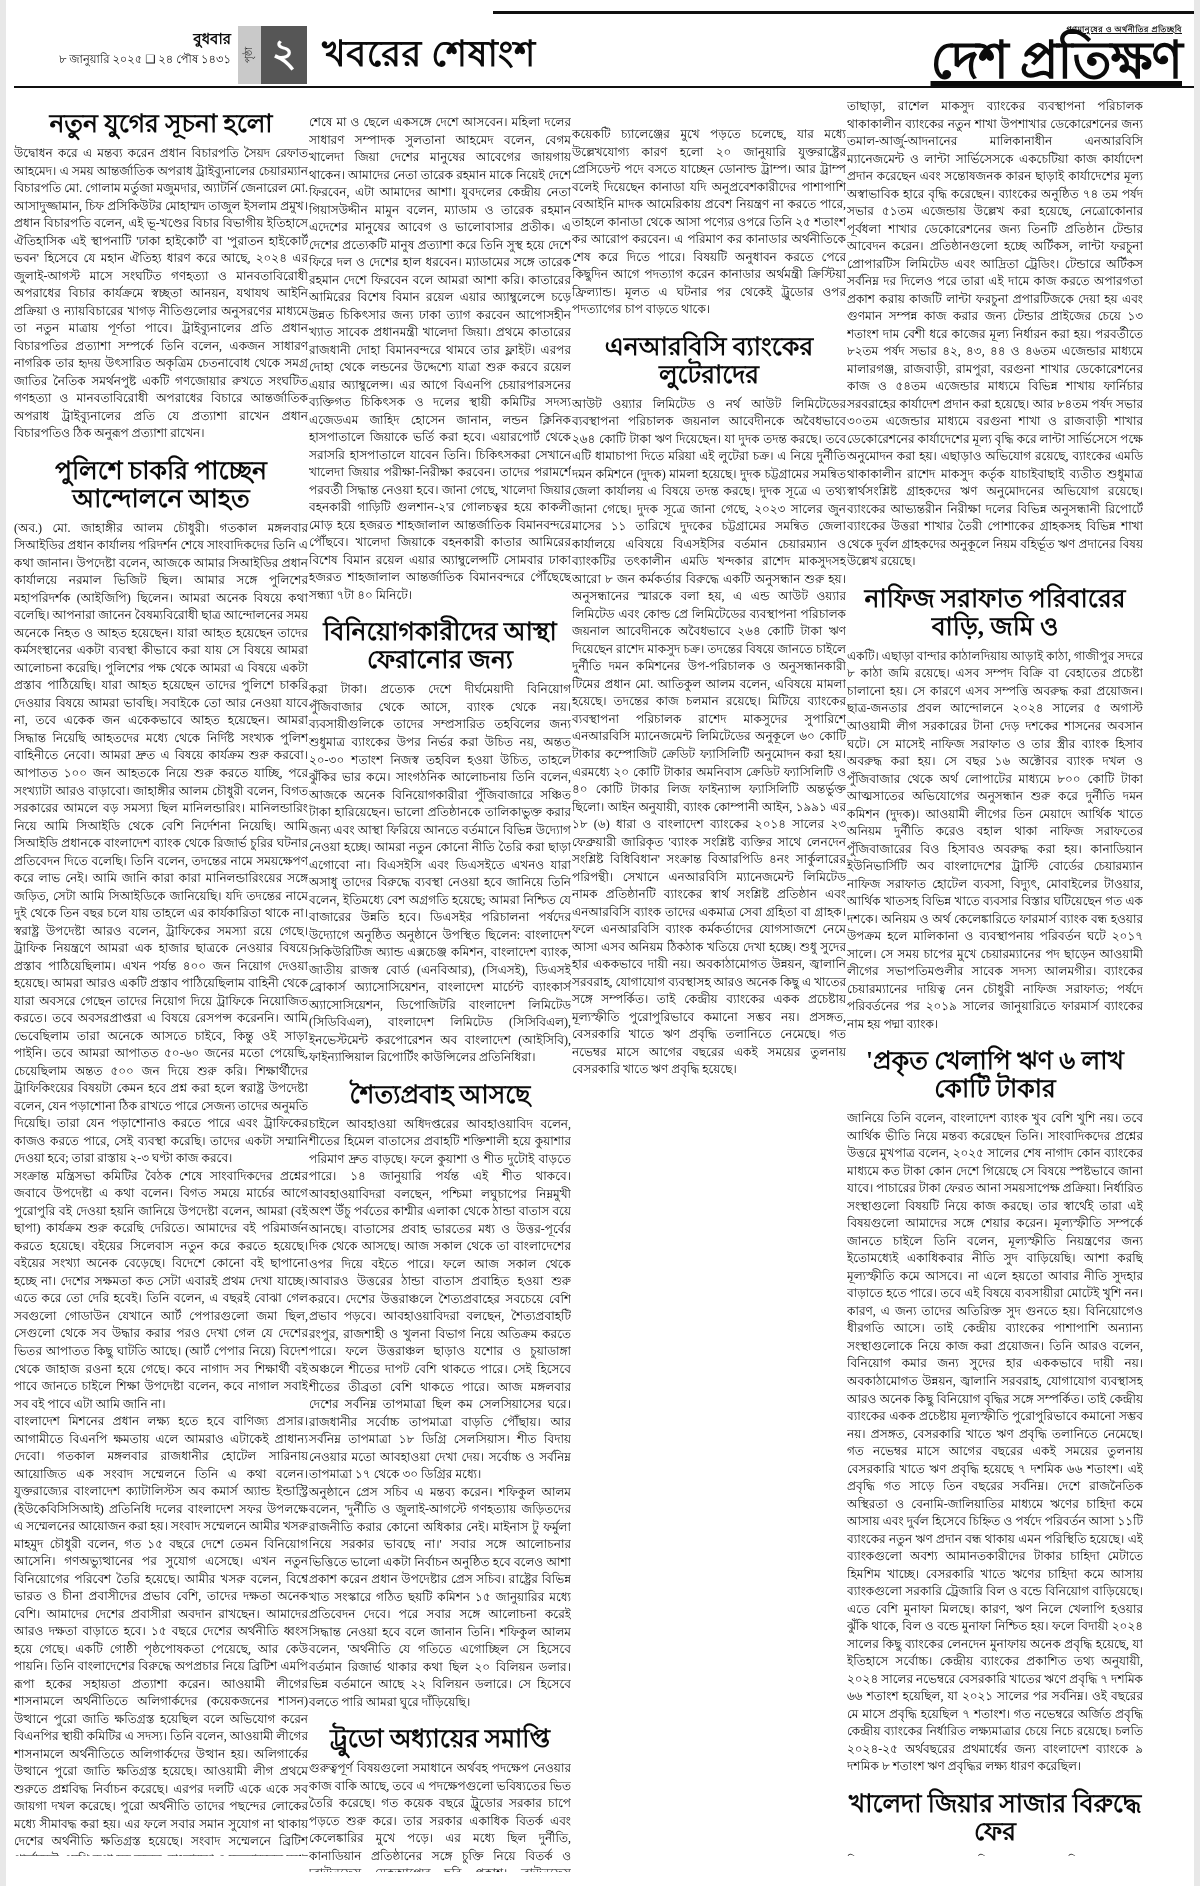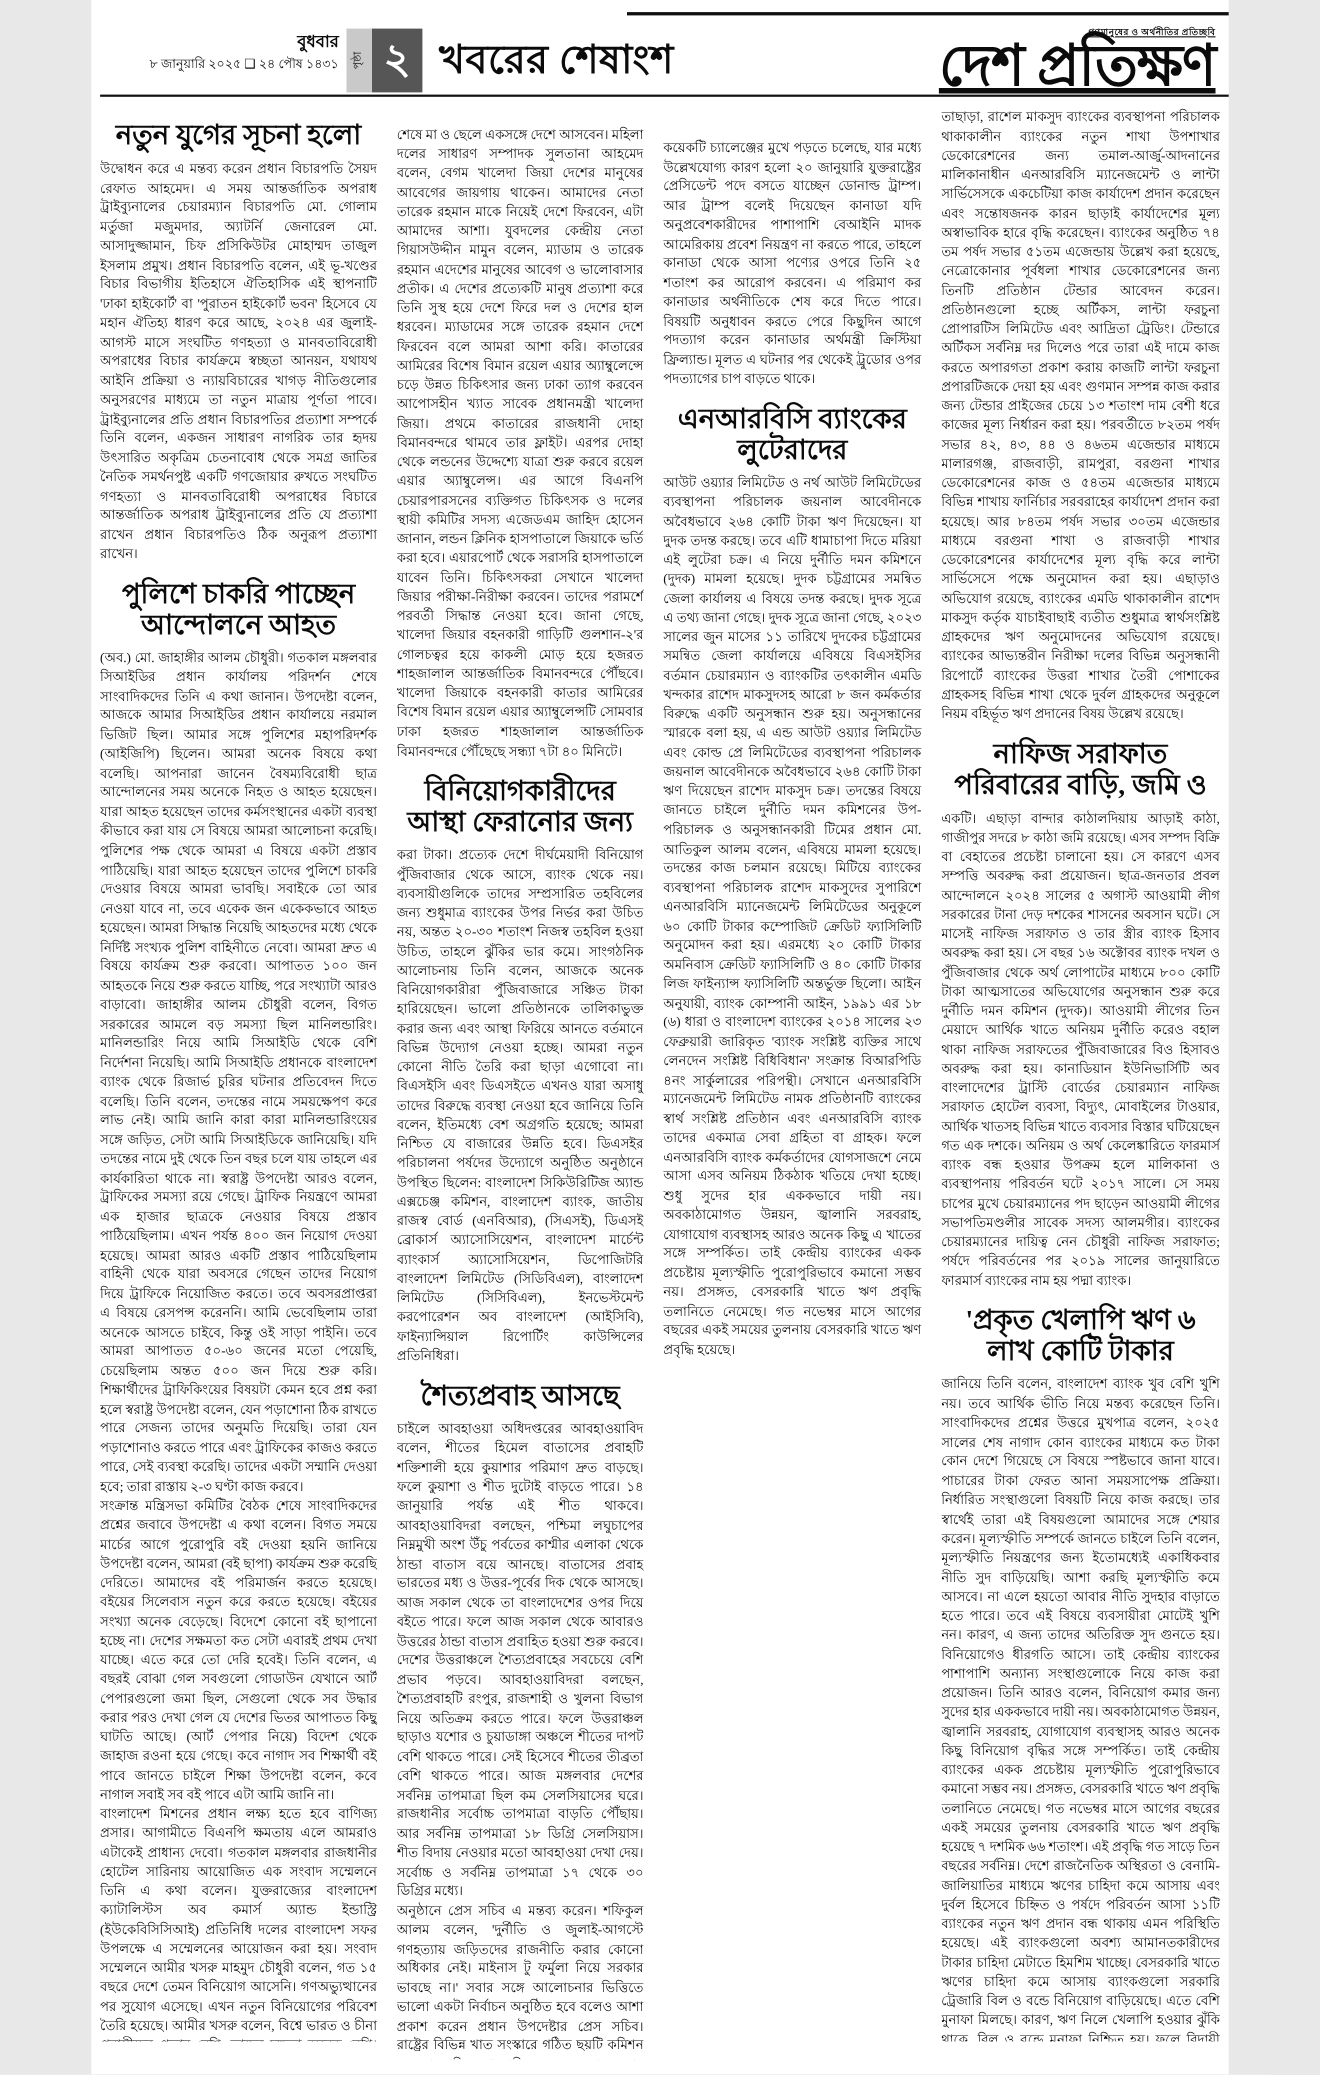--- a/index.html
+++ b/index.html
@@ -1,17 +1,17 @@
 <!DOCTYPE html>
 <html><head>
 <meta charset="utf-8">
 <style>
   html,body{margin:0;padding:0;background:#e8e8e8;}
   .page{
-    position:relative;width:1034px;height:1886px;background:#ffffff;
+    position:relative;width:1188px;height:1886px;background:#ffffff;
     font-family:"Liberation Serif","DejaVu Serif",serif;color:#0b0b0b;
     margin:0 auto;overflow:hidden;
   }
   
   .header{position:relative;height:90px;}
   .top-rule{position:absolute;left:487px;top:11px;width:705px;height:3px;background:#101010;}
   .header-rule{position:absolute;left:8px;top:86px;width:1184px;height:2px;background:#101010;}
   .date-block{position:absolute;left:20px;top:30px;width:205px;text-align:right;line-height:1.25;}
   .date-block .weekday{font-weight:bold;font-size:15px;}
   .date-block .dateline{font-size:11.5px;margin-top:3px;}
@@ -19,21 +19,21 @@
   .page-word{writing-mode:vertical-rl;transform:rotate(180deg);background:#c9c9c9;color:#222;
     font-size:10px;padding:2px 3px;display:flex;align-items:center;justify-content:center;}
   .page-num{background:#565656;color:#ffffff;width:46px;display:flex;align-items:center;
     justify-content:center;font-size:38px;font-weight:bold;}
   .section-title{position:absolute;left:316px;top:26px;font-size:36px;font-weight:bold;
     letter-spacing:.5px;white-space:nowrap;}
   .masthead{position:absolute;right:12px;top:26px;text-align:right;line-height:1;text-decoration:underline;}
   .masthead .tagline{font-size:8px;letter-spacing:.5px;margin:0 0 1px 4px;font-weight:bold;}
   .masthead .brand{font-size:52px;font-weight:bold;letter-spacing:-1px;}
   
-  .page-body{display:flex;gap:18px;padding:6px 8px 0 8px;}
+  .page-body{display:flex;gap:1px;padding:6px 8px 0 8px;}
   .col{overflow:hidden;height:1760px;}
   .col1{width:294px;} .col2{width:262px;margin-top:16px;} .col3{width:274px;margin-top:28px;} .col4{width:296px;}
   .article h2{
     text-align:center;font-size:25px;line-height:1.12;font-weight:bold;
     margin:14px 0 7px 0;font-family:"Liberation Serif","DejaVu Serif",serif;
   }
   .article .body, .cont .body{
     font-size:12px;line-height:1.46;text-align:justify;word-break:normal;
   }
   .cont{margin-top:2px;}

